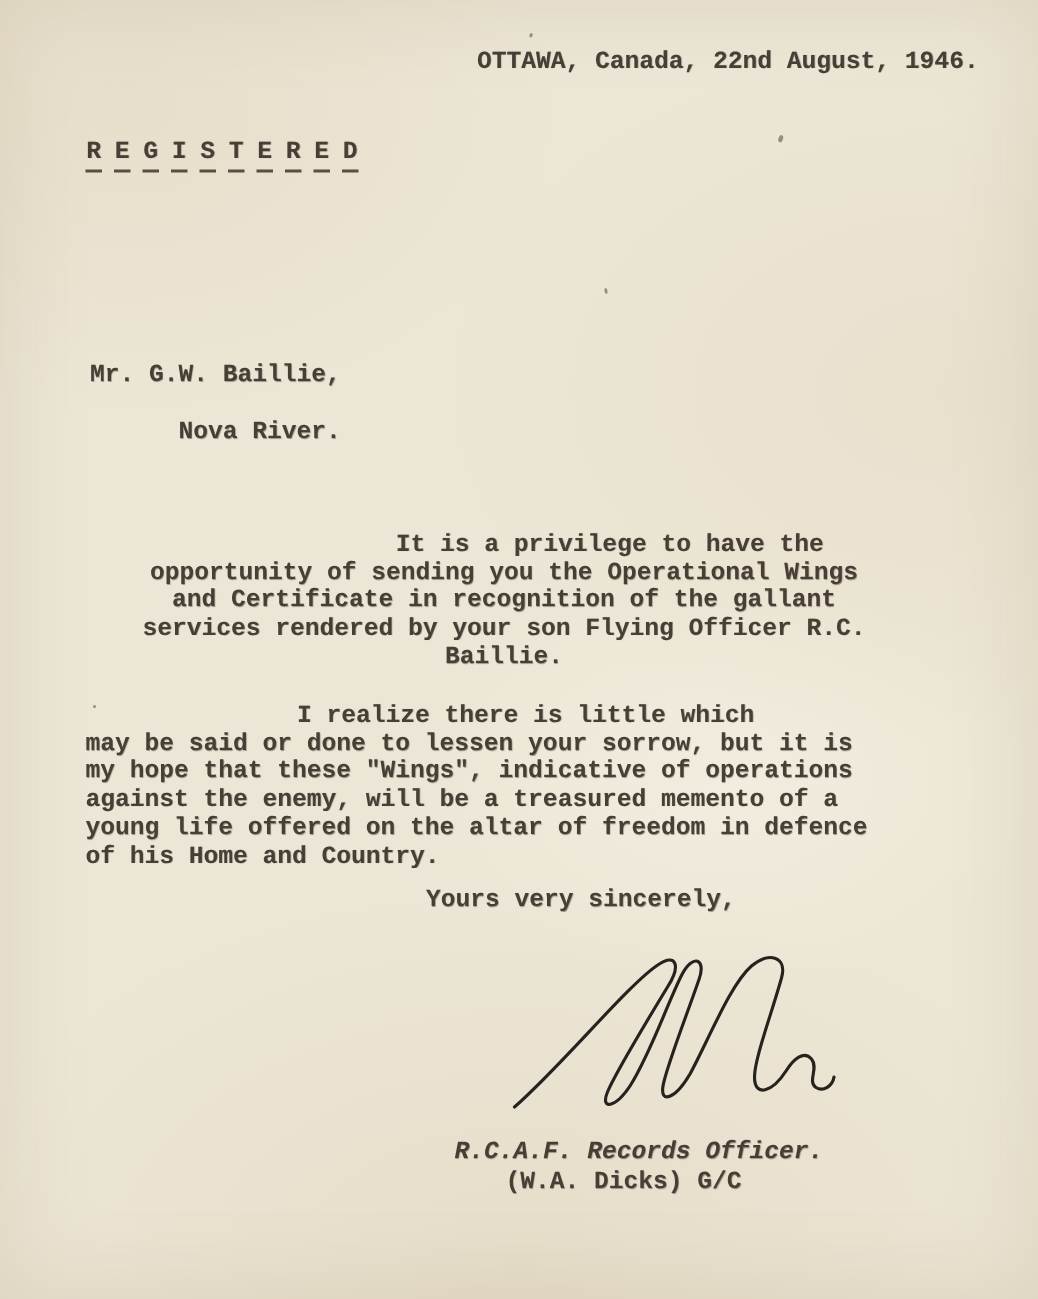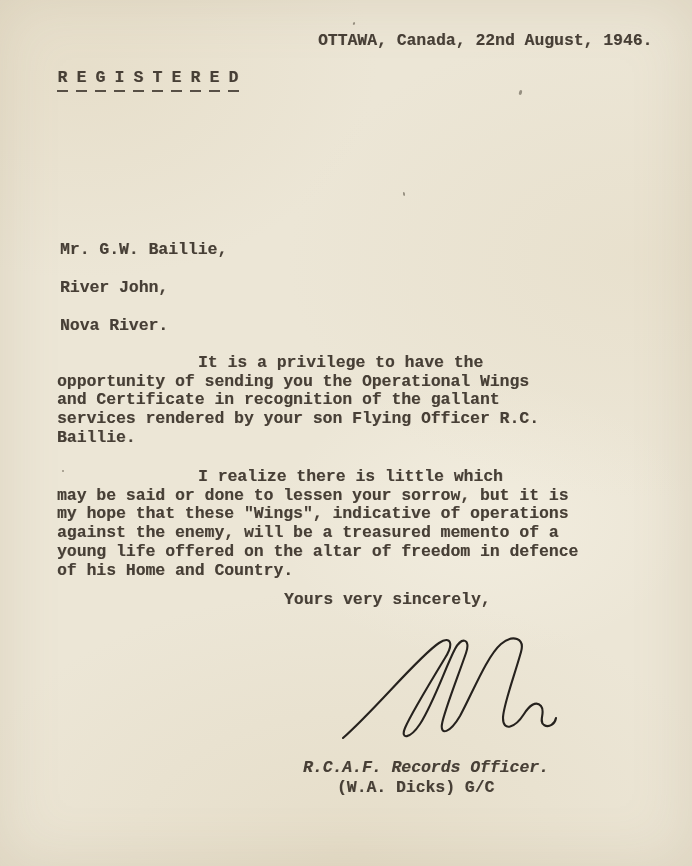--- a/index.html
+++ b/index.html
@@ -23,21 +23,21 @@
     font-size:16.4px;
     font-weight:700;
     line-height:18.7px;
     letter-spacing:0;
     white-space:pre-line;
     color:#473f36;
     text-shadow:0.4px 0.4px 0.5px rgba(70,62,52,.45);
   }
   .para{width:558px;text-indent:141px;}
   .addr-line{line-height:19.2px;}
-  .reg{letter-spacing:0;}
+  .reg{letter-spacing:0;margin-top:23px;}
   .reg .ltr{
     display:inline-block;
     width:11px;
     margin-right:8px;
     padding-bottom:2px;
     border-bottom:2.5px solid rgba(71,63,54,.9);
     text-align:center;
   }
   .speck{position:absolute;background:rgba(80,72,60,.55);border-radius:50%;}
   .speck.s1{width:3px;height:5px;transform:rotate(18deg);}
@@ -49,28 +49,27 @@
 </style>
 </head>
 <body>
 
 <div class="paper">
 
   <div class="tw" style="left:318px;top:32px;">OTTAWA, Canada, 22nd August, 1946.</div>
 
   <div class="tw reg" style="left:57px;top:69px;"><span class="ltr">R</span><span class="ltr">E</span><span class="ltr">G</span><span class="ltr">I</span><span class="ltr">S</span><span class="ltr">T</span><span class="ltr">E</span><span class="ltr">R</span><span class="ltr">E</span><span class="ltr">D</span></div>
 
-  <div class="tw" style="left:60px;top:221px;">
+  <div class="tw" style="left:60px;top:221px;text-align:right;">
     <div class="addr-line">Mr. G.W. Baillie,</div>
-    <div class="addr-line">River John,</div>
     <div class="addr-line">Nova River.</div>
   </div>
 
 
-  <div class="tw para" style="left:57px;top:354px;">It is a privilege to have the
+  <div class="tw para" style="left:57px;top:354px;text-align:center;">It is a privilege to have the
 opportunity of sending you the Operational Wings
 and Certificate in recognition of the gallant
 services rendered by your son Flying Officer R.C.
 Baillie.</div>
 
   <div class="tw para" style="left:57px;top:468px;">I realize there is little which
 may be said or done to lessen your sorrow, but it is
 my hope that these "Wings", indicative of operations
 against the enemy, will be a treasured memento of a
 young life offered on the altar of freedom in defence

